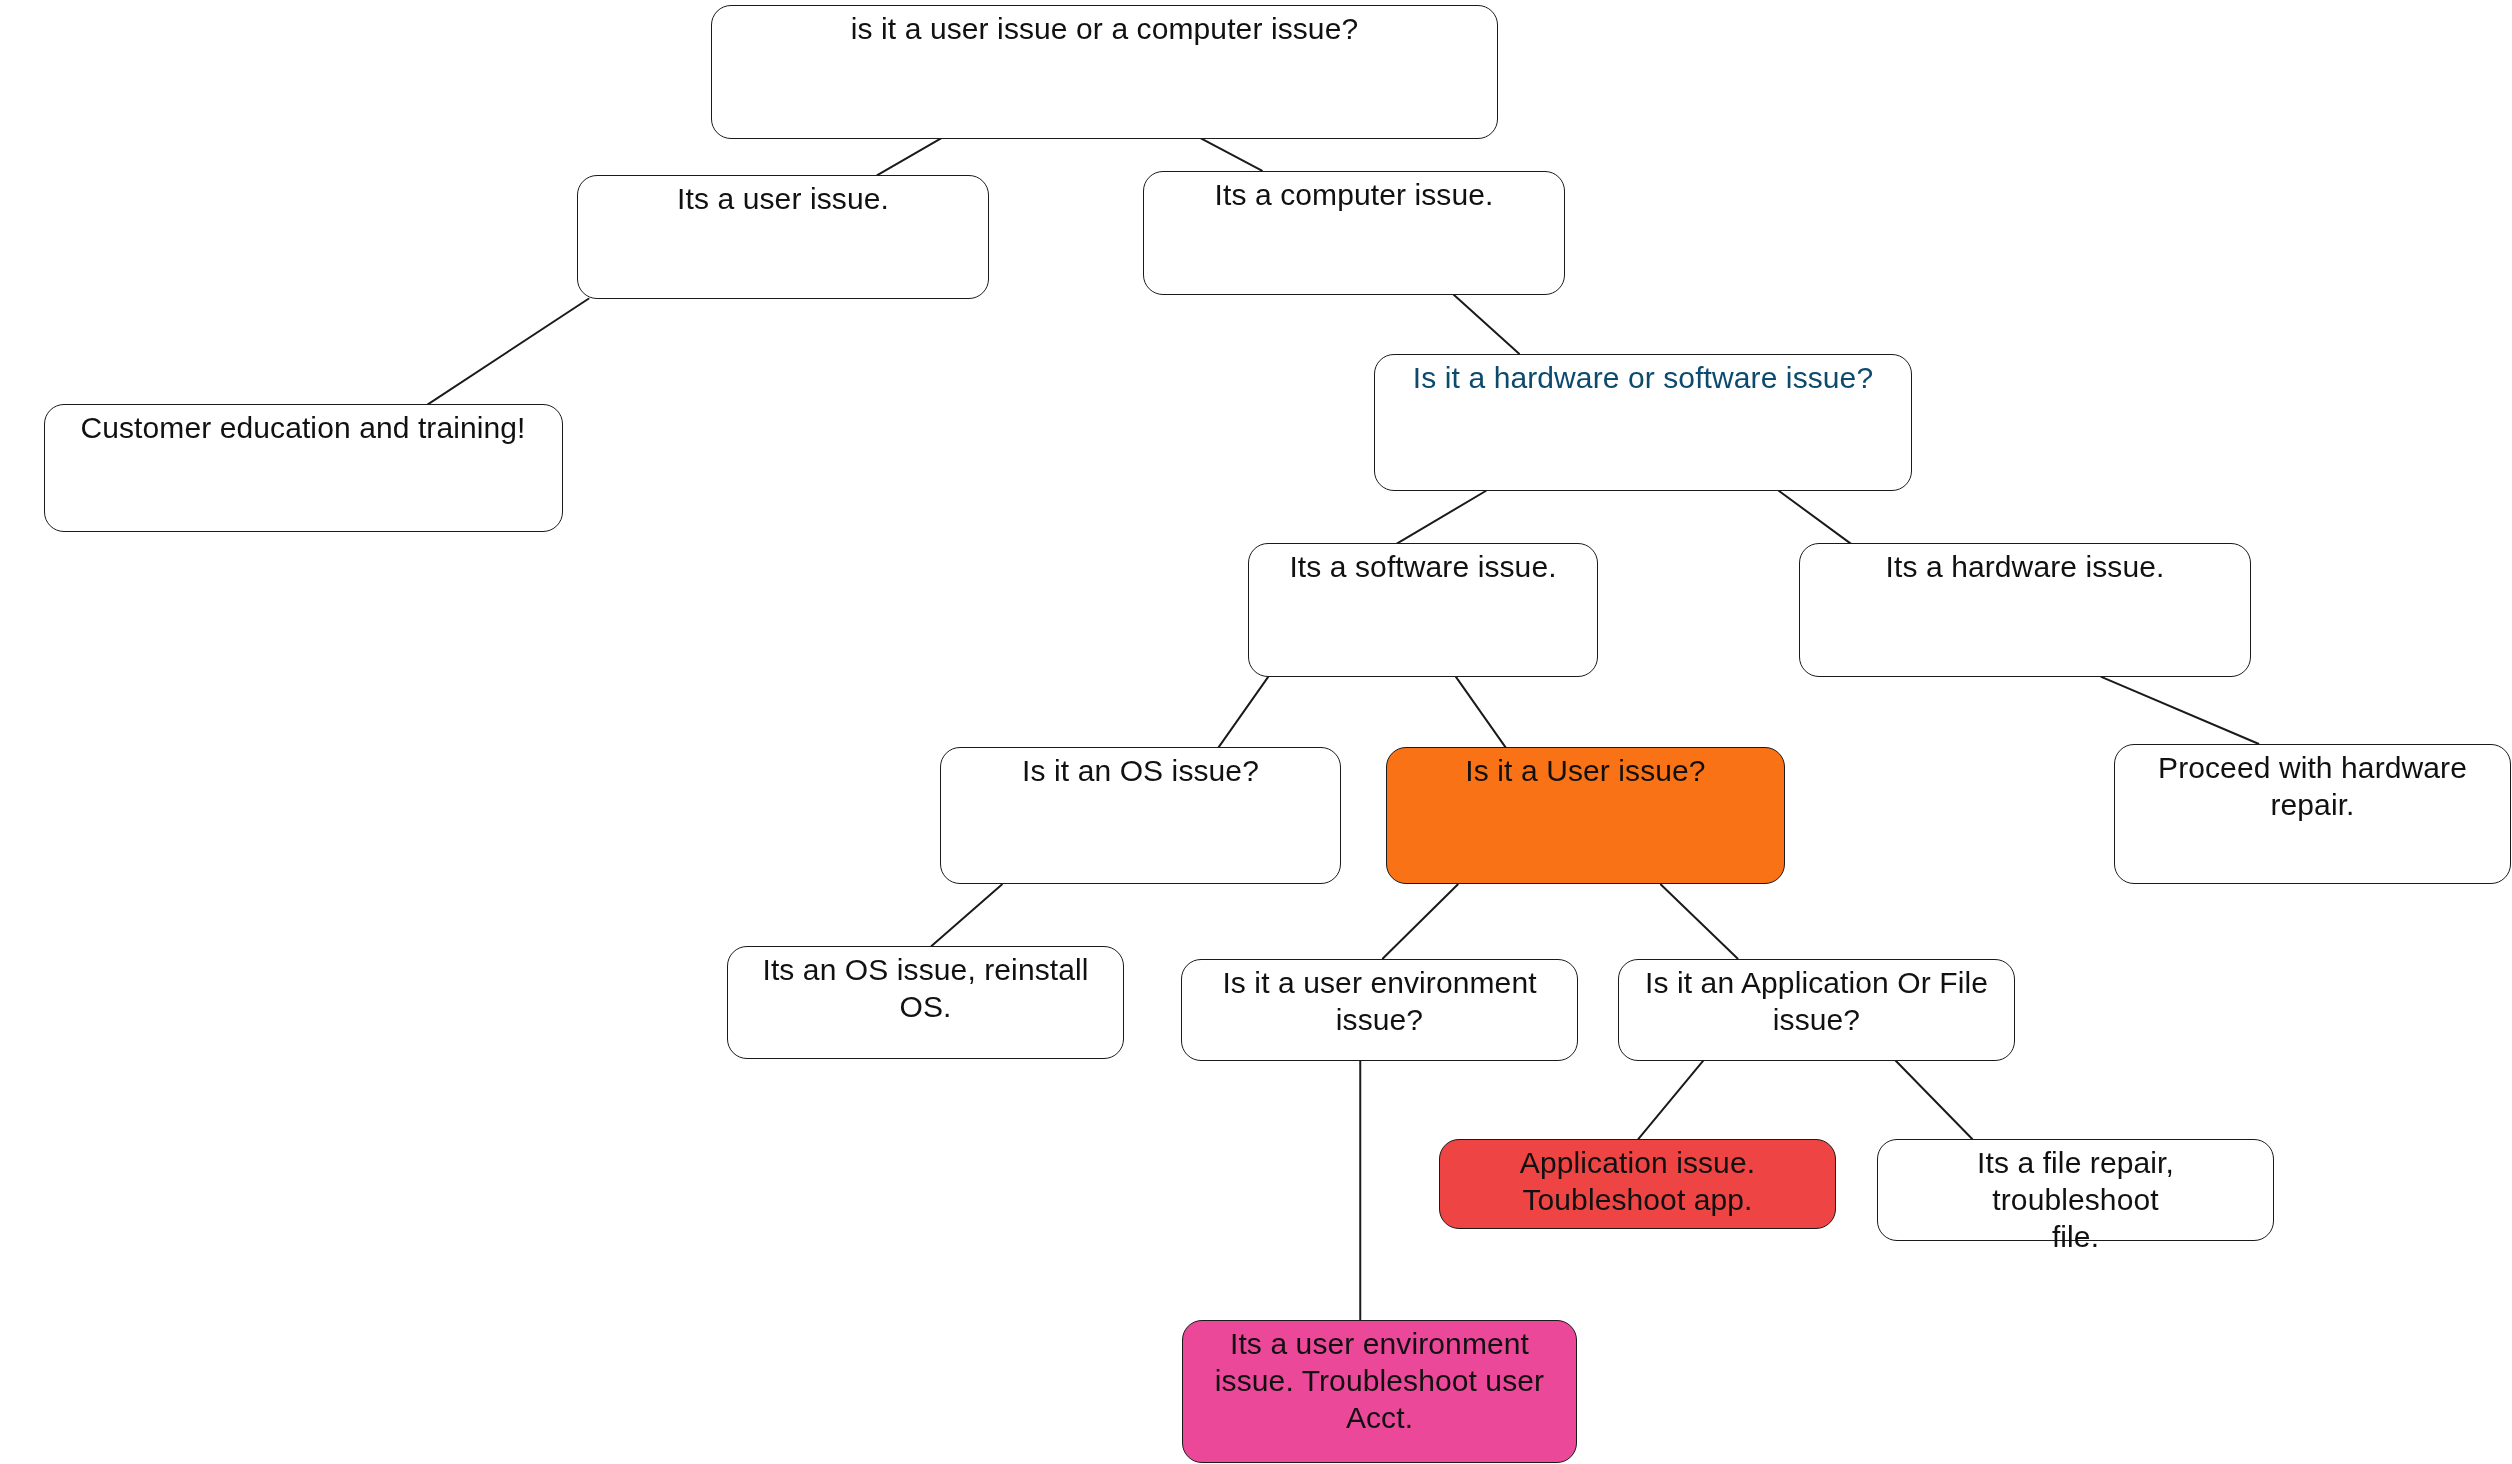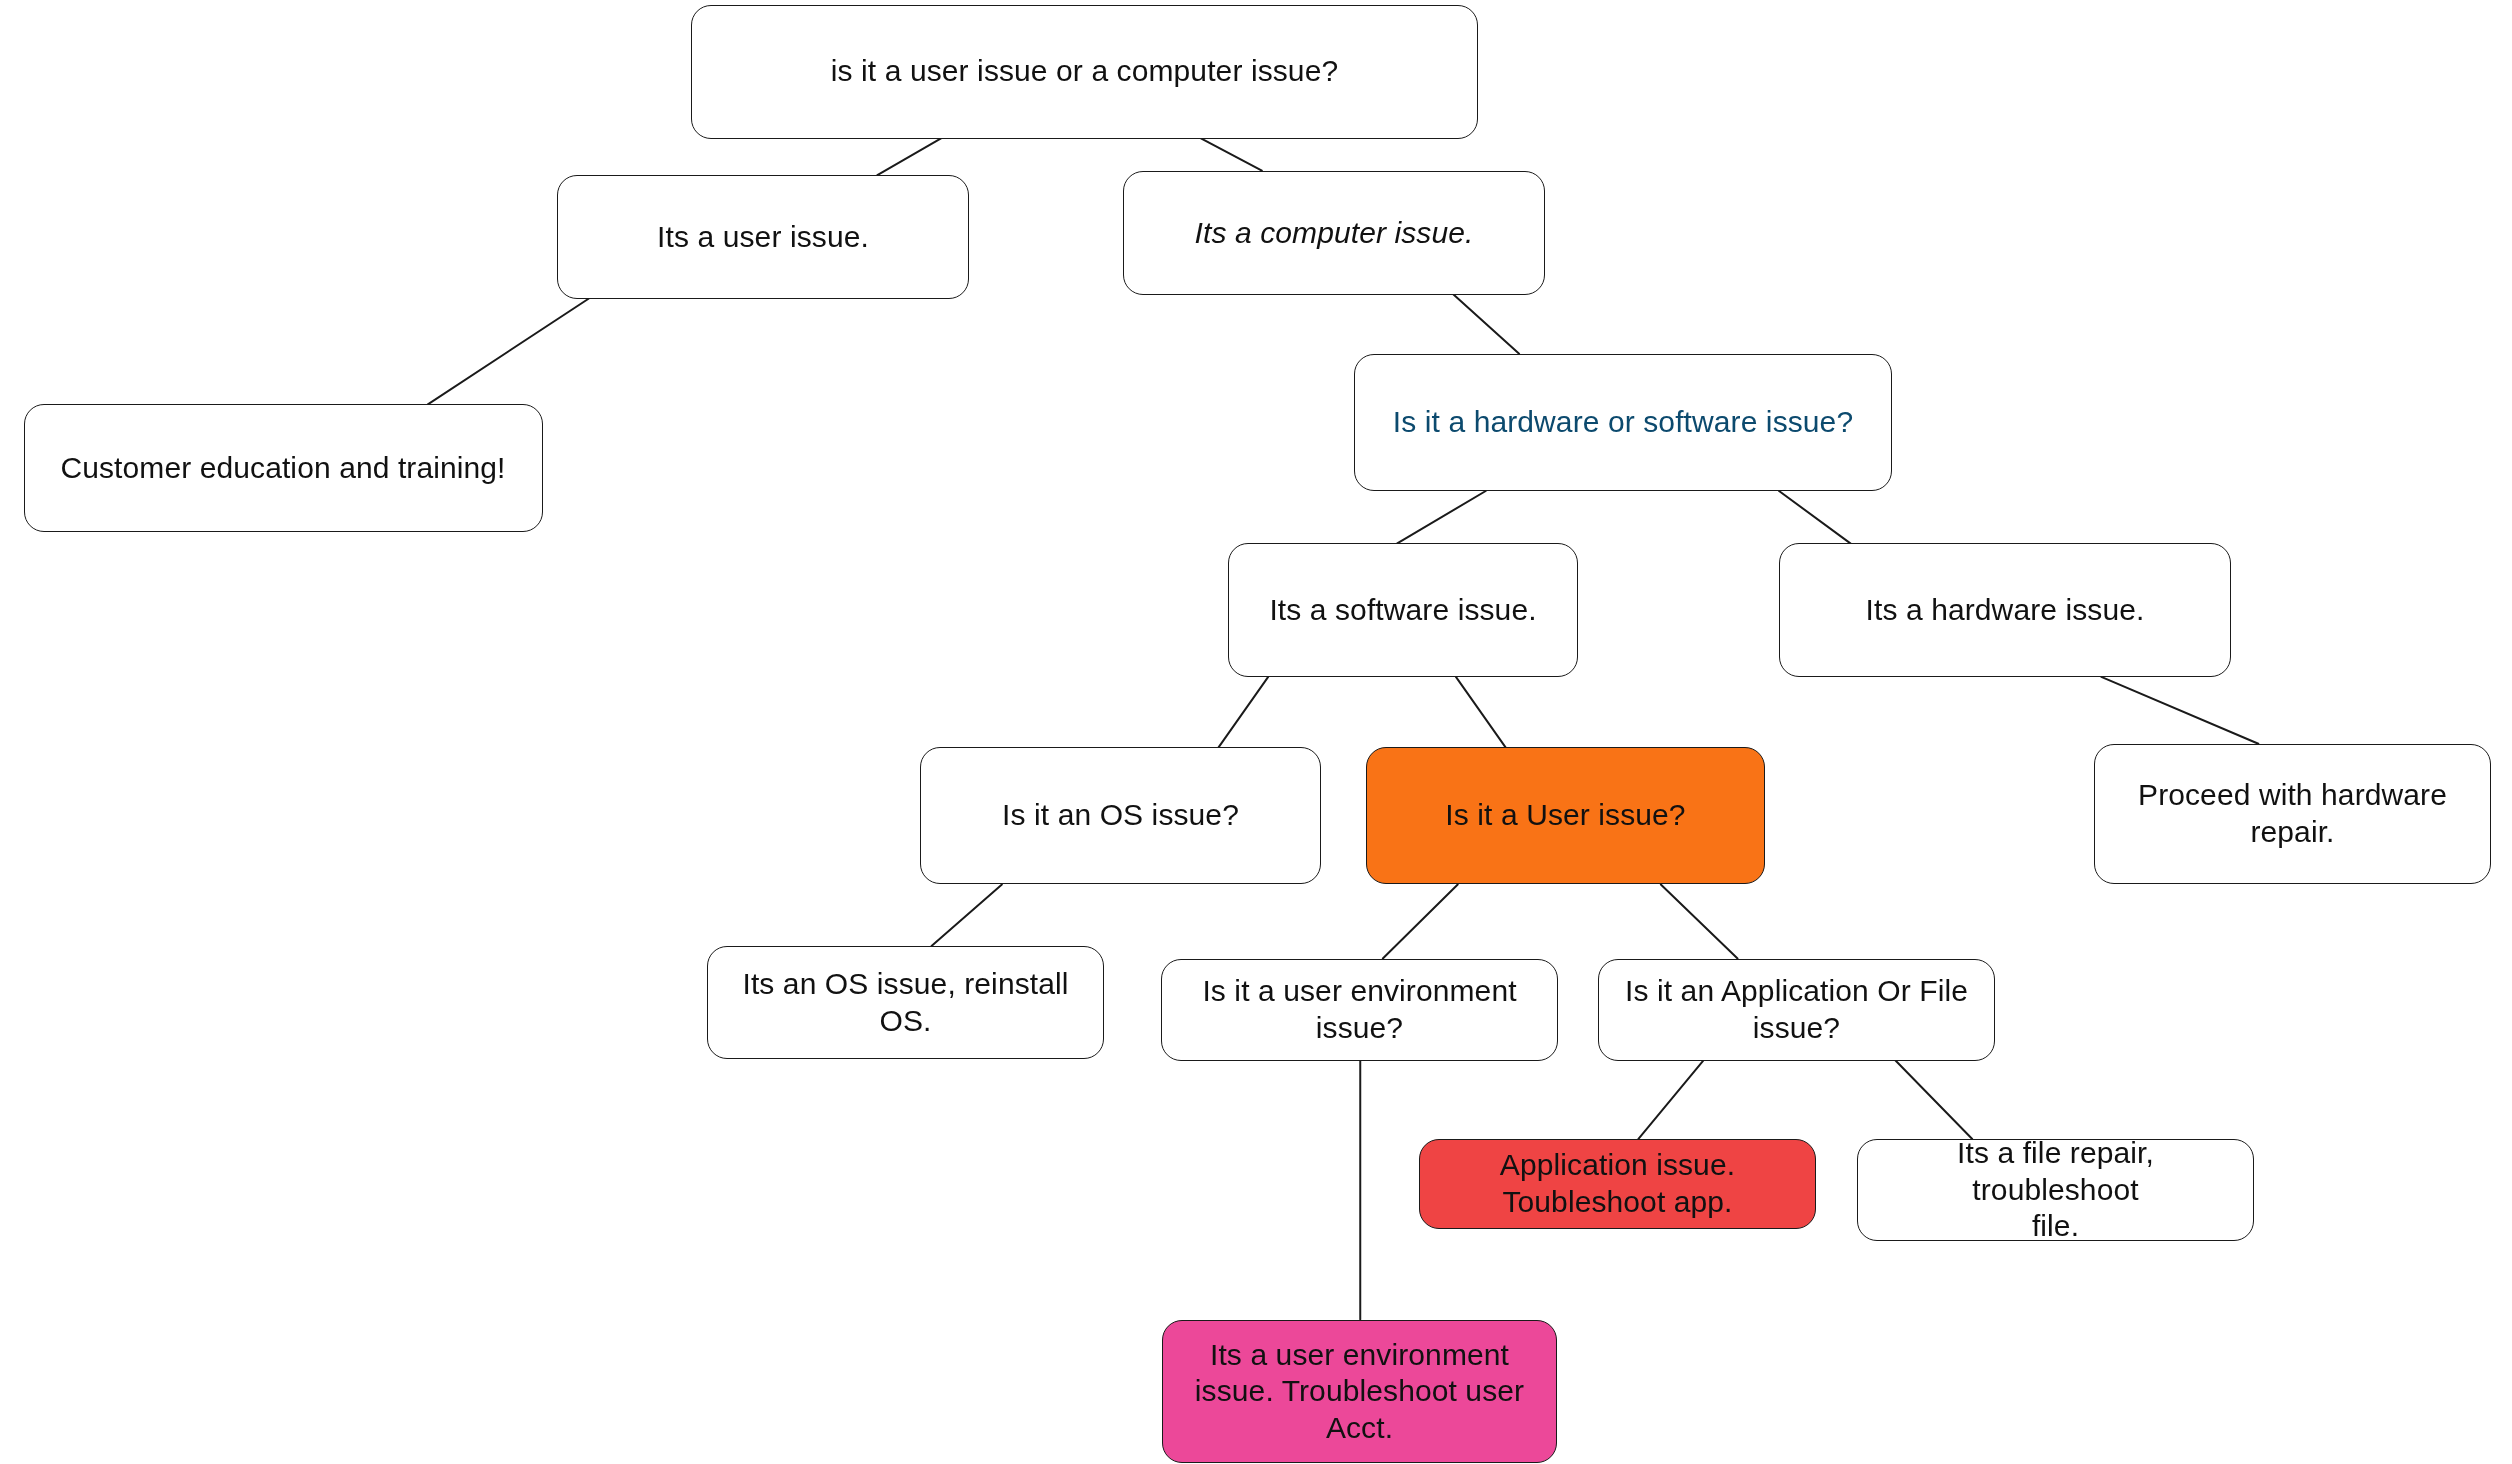--- a/index.html
+++ b/index.html
@@ -26,25 +26,26 @@
     height: 1464px;
     pointer-events: none;
   }
   .node {
     position: absolute;
     box-sizing: border-box;
     background: #ffffff;
     border: 1.8px solid #1a1a1a;
     border-radius: 20px;
     display: flex;
-    align-items: center;
+    align-items: flex-start;
     justify-content: center;
     text-align: center;
     padding: 5.4px 16.2px;
     z-index: 2;
+    margin-left: 20px;
   }
   .node-label {
     font-family: "Liberation Sans", sans-serif;
     font-size: 30px;
     line-height: 1.22;
     color: #111111;
     white-space: pre-line;
     letter-spacing: 0.1px;
   }
 </style>
@@ -69,21 +70,21 @@
       <line x1="2100" y1="1175" x2="2185" y2="1262" stroke="#1a1a1a" stroke-width="2.2" stroke-linecap="round"></line>
       <line x1="1507" y1="1175" x2="1507" y2="1462" stroke="#1a1a1a" stroke-width="2.2" stroke-linecap="round"></line>
     </svg>
   <div id="node-layer">
       <div class="node" style="left: 691px; top: 4.5px; width: 787px; height: 134px; border-color: rgb(26, 26, 26); background: rgb(255, 255, 255);">
         <span class="node-label" style="color: rgb(17, 17, 17);">is it a user issue or a computer issue?</span>
       </div>
       <div class="node" style="left: 557px; top: 175px; width: 412px; height: 124px; border-color: rgb(26, 26, 26); background: rgb(255, 255, 255);">
         <span class="node-label" style="color: rgb(17, 17, 17);">Its a user issue.</span>
       </div>
-      <div class="node" style="left: 1123px; top: 171px; width: 422px; height: 124px; border-color: rgb(26, 26, 26); background: rgb(255, 255, 255); font-style: italic;">
+      <div class="node" style="left: 1123px; top: 171px; width: 422px; height: 124px; border-color: rgb(26, 26, 26); background: rgb(255, 255, 255);">
         <span class="node-label" style="color: rgb(17, 17, 17);">Its a computer issue.</span>
       </div>
       <div class="node" style="left: 23.5px; top: 404px; width: 519px; height: 128px; border-color: rgb(26, 26, 26); background: rgb(255, 255, 255);">
         <span class="node-label" style="color: rgb(17, 17, 17);">Customer education and training!</span>
       </div>
       <div class="node" style="left: 1354px; top: 354px; width: 538px; height: 137px; border-color: rgb(26, 26, 26); background: rgb(255, 255, 255);">
         <span class="node-label" style="color: #0c4a6e;">Is it a hardware or software issue?</span>
       </div>
       <div class="node" style="left: 1228px; top: 543px; width: 350px; height: 134px; border-color: rgb(26, 26, 26); background: rgb(255, 255, 255);">
         <span class="node-label" style="color: rgb(17, 17, 17);">Its a software issue.</span>

